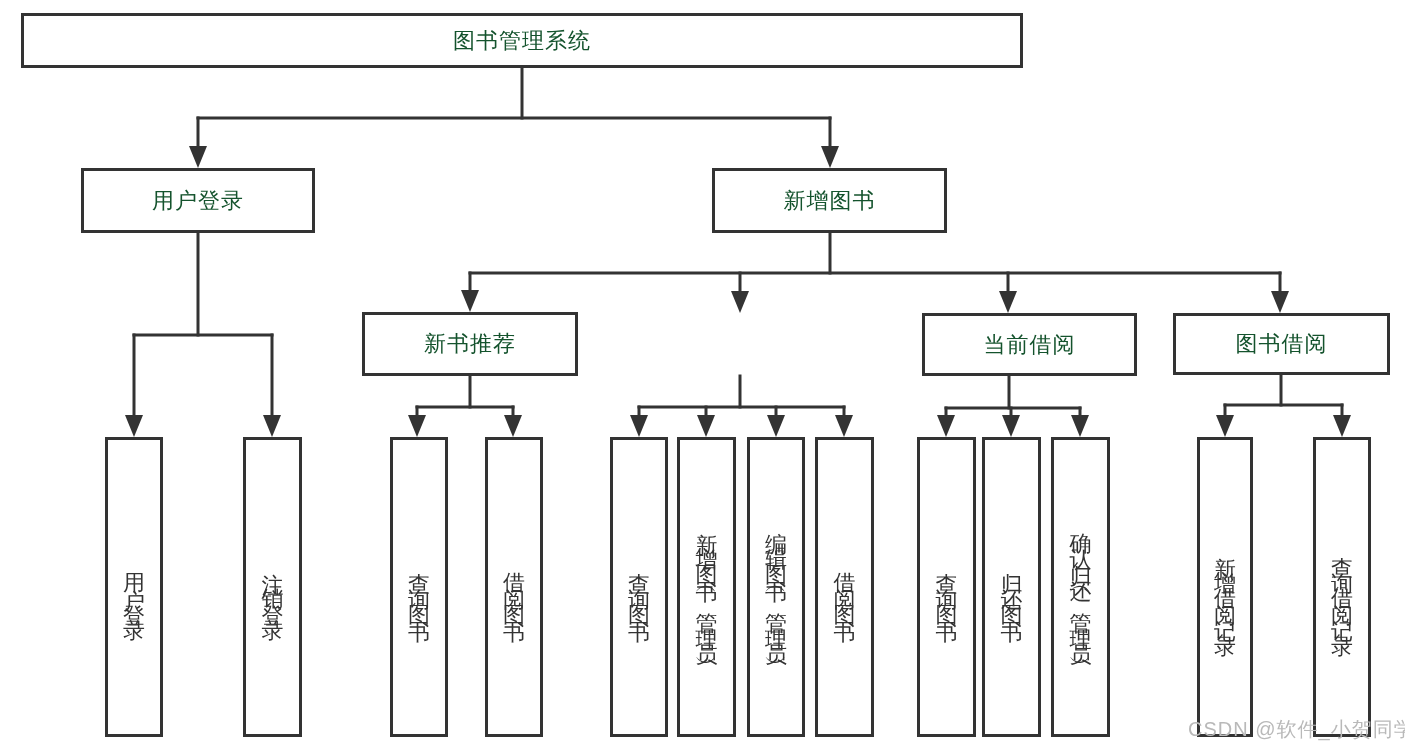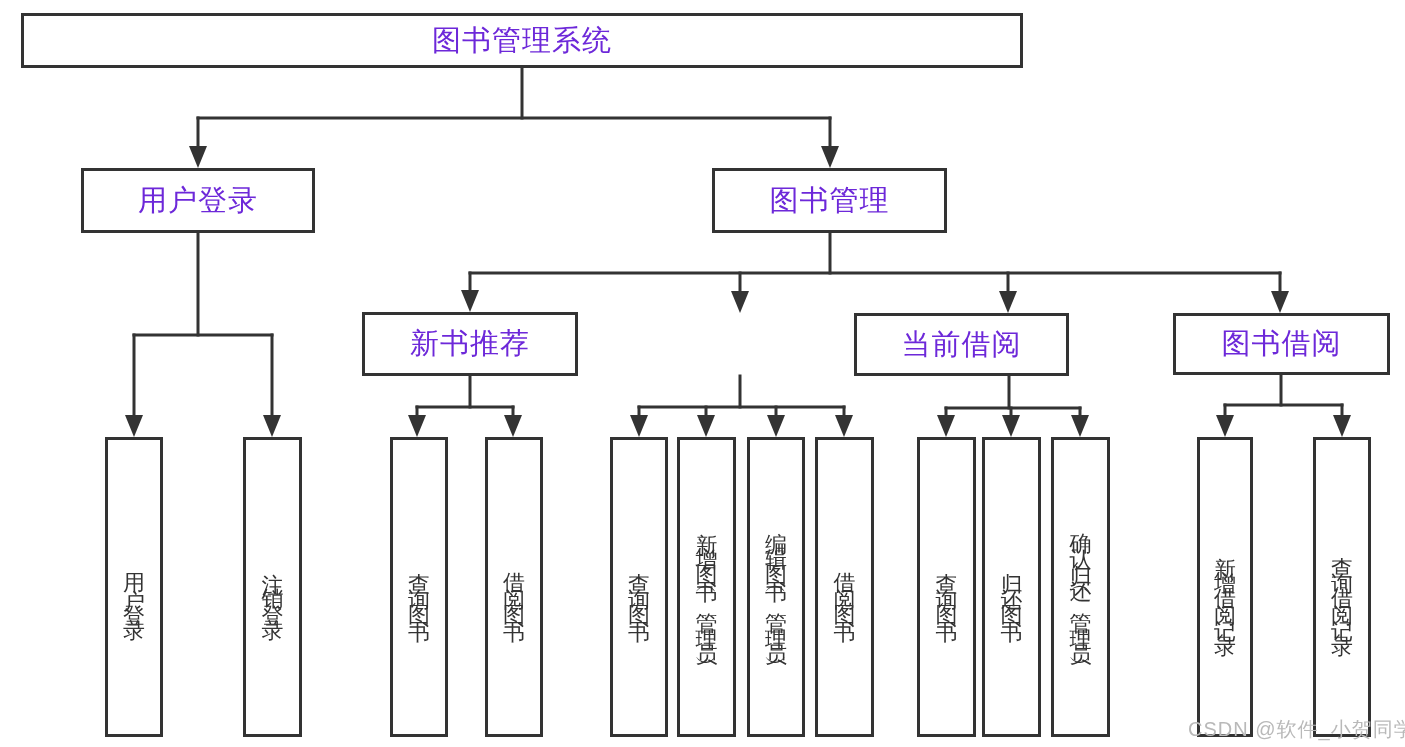--- a/index.html
+++ b/index.html
@@ -17,22 +17,22 @@
     width: 1405px; height: 747px;
   }
   .node {
     position: absolute;
     box-sizing: border-box;
     border: 3px solid #333333;
     background: #ffffff;
     display: flex;
     align-items: center;
     justify-content: center;
-    color: #6d28d9;
-    font-size: 29px;
+    color: #14532d;
+    font-size: 22px;
     letter-spacing: 1px;
     white-space: nowrap;
   }
   .leaf {
     position: absolute;
     box-sizing: border-box;
     border: 3px solid #333333;
     background: #ffffff;
     display: flex;
     align-items: center;
@@ -125,24 +125,24 @@
       <polygon points="1002,415 1020,415 1011,437"></polygon>
       <polygon points="1071,415 1089,415 1080,437"></polygon>
       <polygon points="1216,415 1234,415 1225,437"></polygon>
       <polygon points="1333,415 1351,415 1342,437"></polygon>
     </g>
   </svg>
 
   <div class="node" style="left:21px; top:13px; width:1002px; height:55px;">图书管理系统</div>
 
   <div class="node" style="left:81px; top:168px; width:234px; height:65px;">用户登录</div>
-  <div class="node" style="left:712px; top:168px; width:235px; height:65px;">图书管理</div>
+  <div class="node" style="left:712px; top:168px; width:235px; height:65px;">新增图书</div>
 
   <div class="node" style="left:362px; top:312px; width:216px; height:64px;">新书推荐</div>
-  <div class="node" style="left:854px; top:313px; width:215px; height:63px;">当前借阅</div>
+  <div class="node" style="left:922px; top:313px; width:215px; height:63px;">当前借阅</div>
   <div class="node" style="left:1173px; top:313px; width:217px; height:62px;">图书借阅</div>
 
   <div class="leaf" style="left:105px; width:58px;">
     <span>用户登录</span>
   </div>
   <div class="leaf" style="left:243px; width:59px;">
     <span>注销登录</span>
   </div>
 
   <div class="leaf" style="left:390px; width:58px;">

